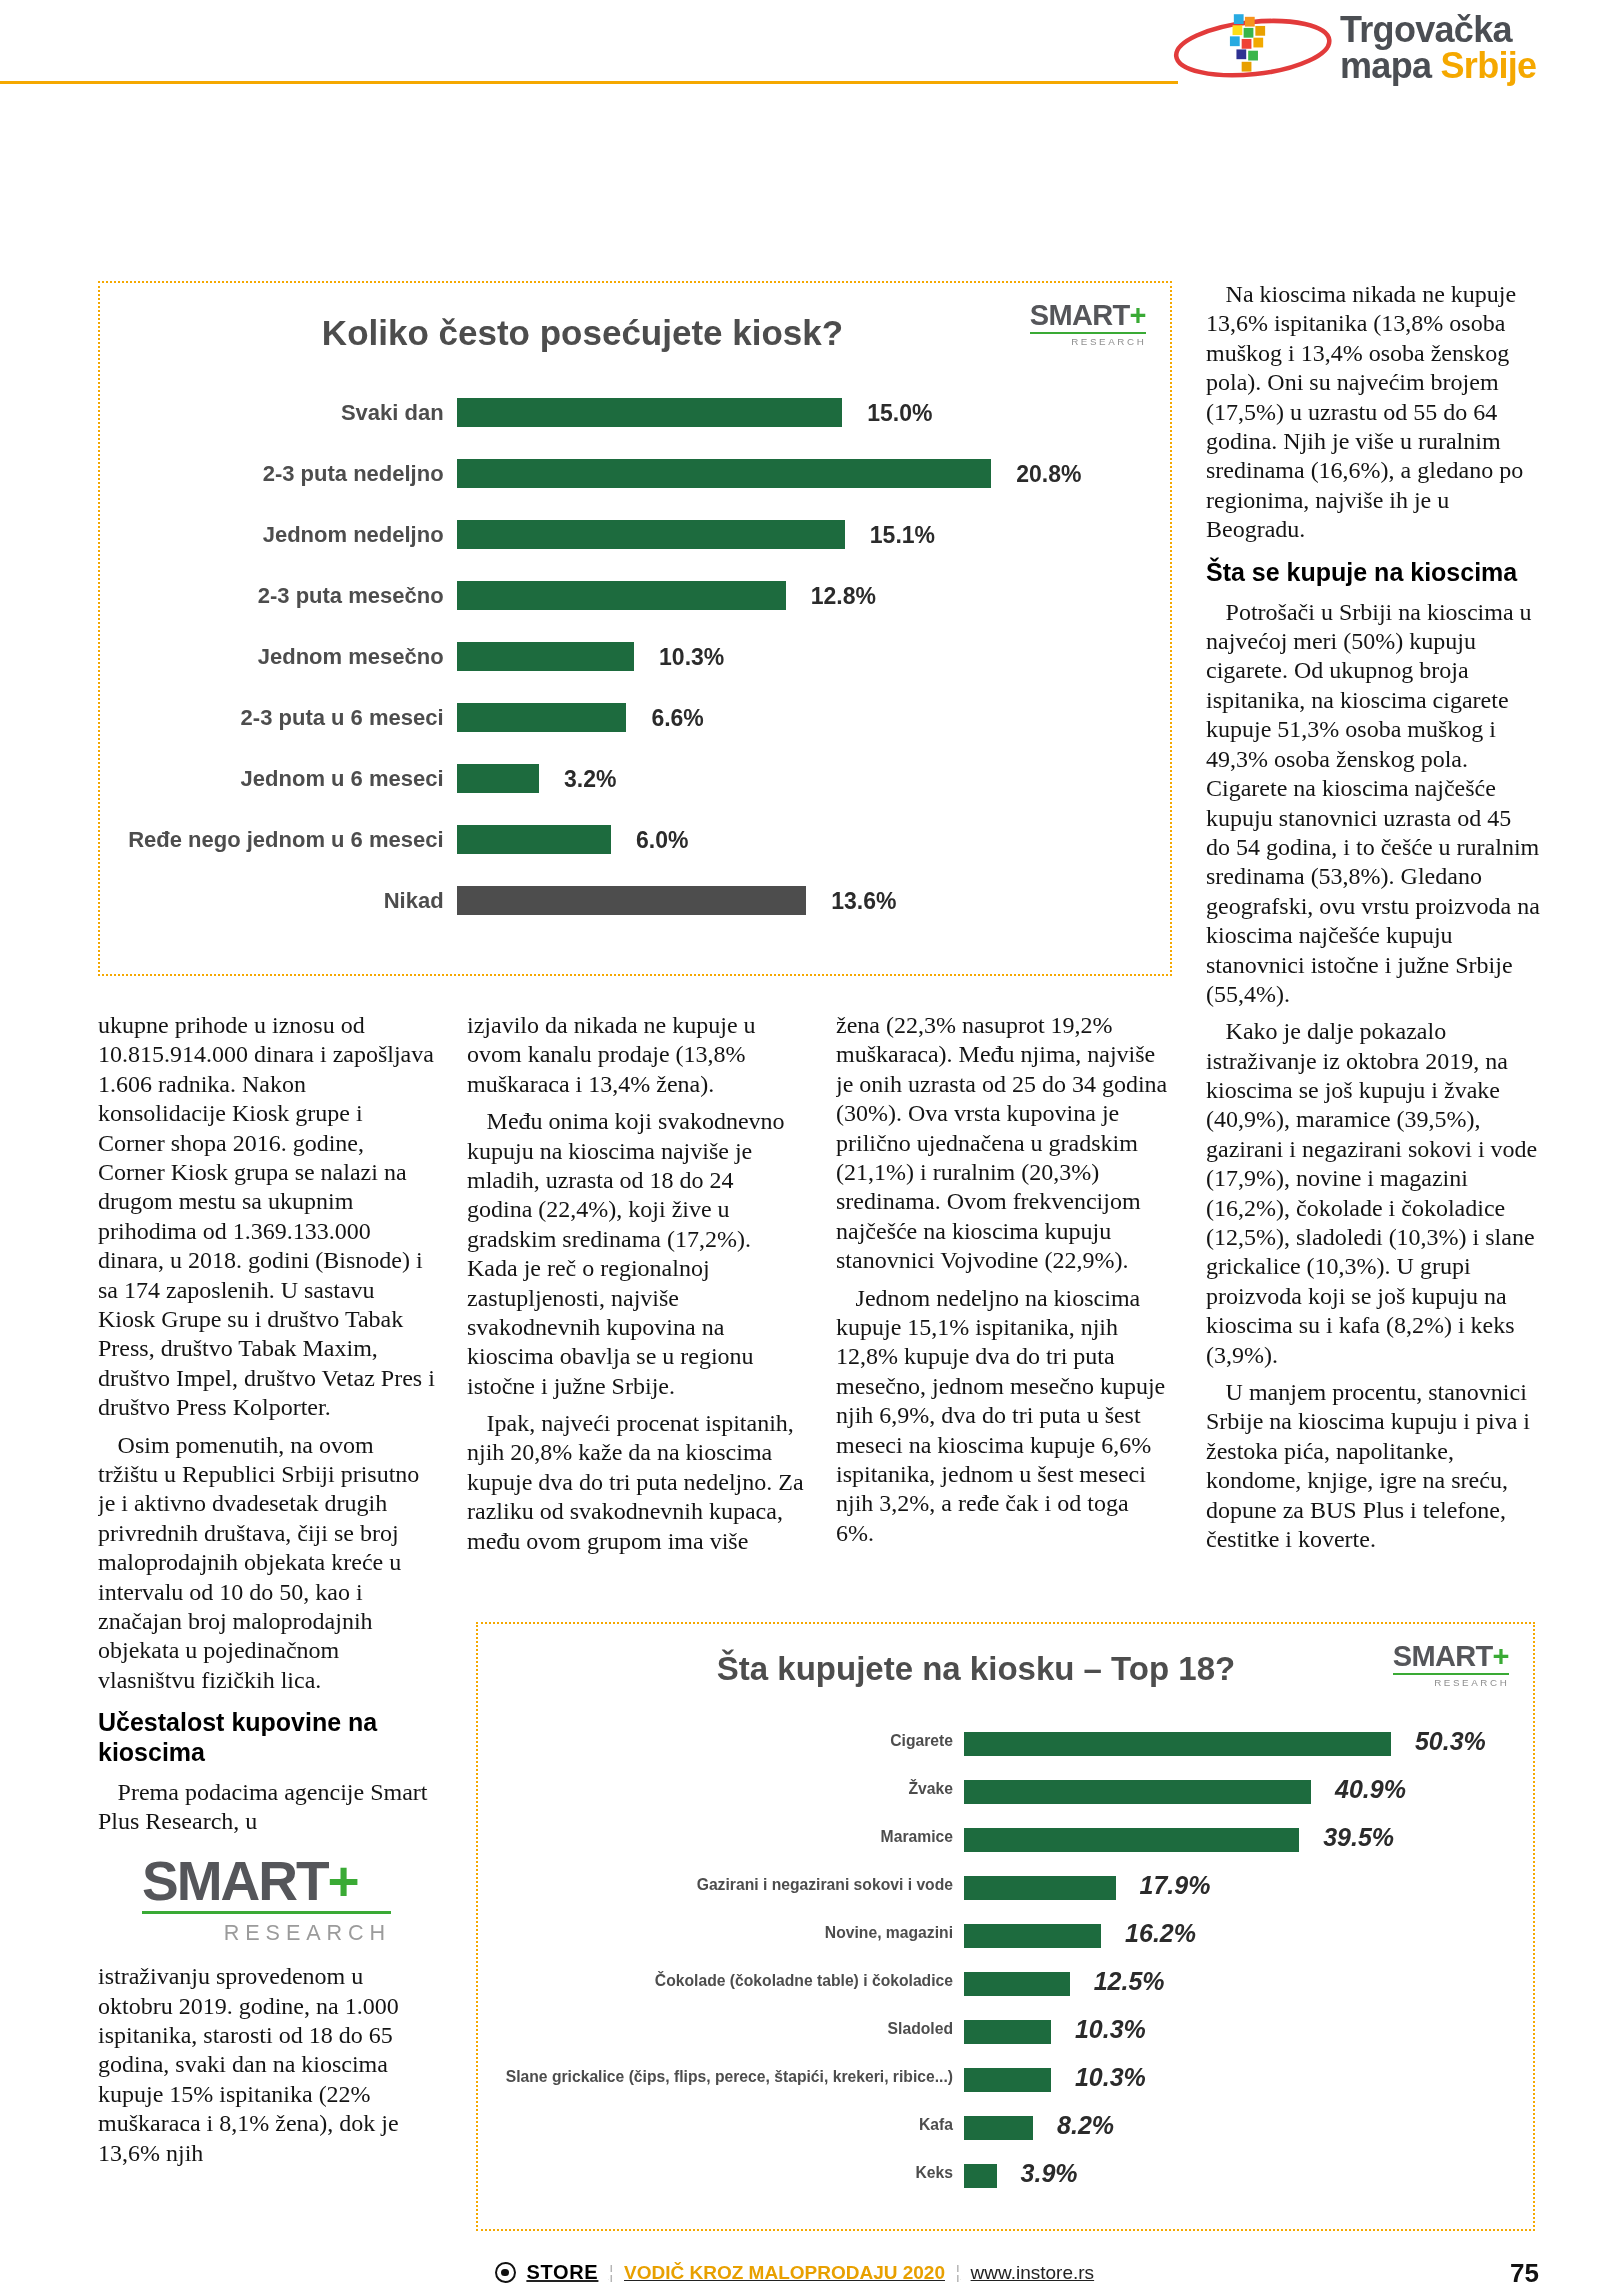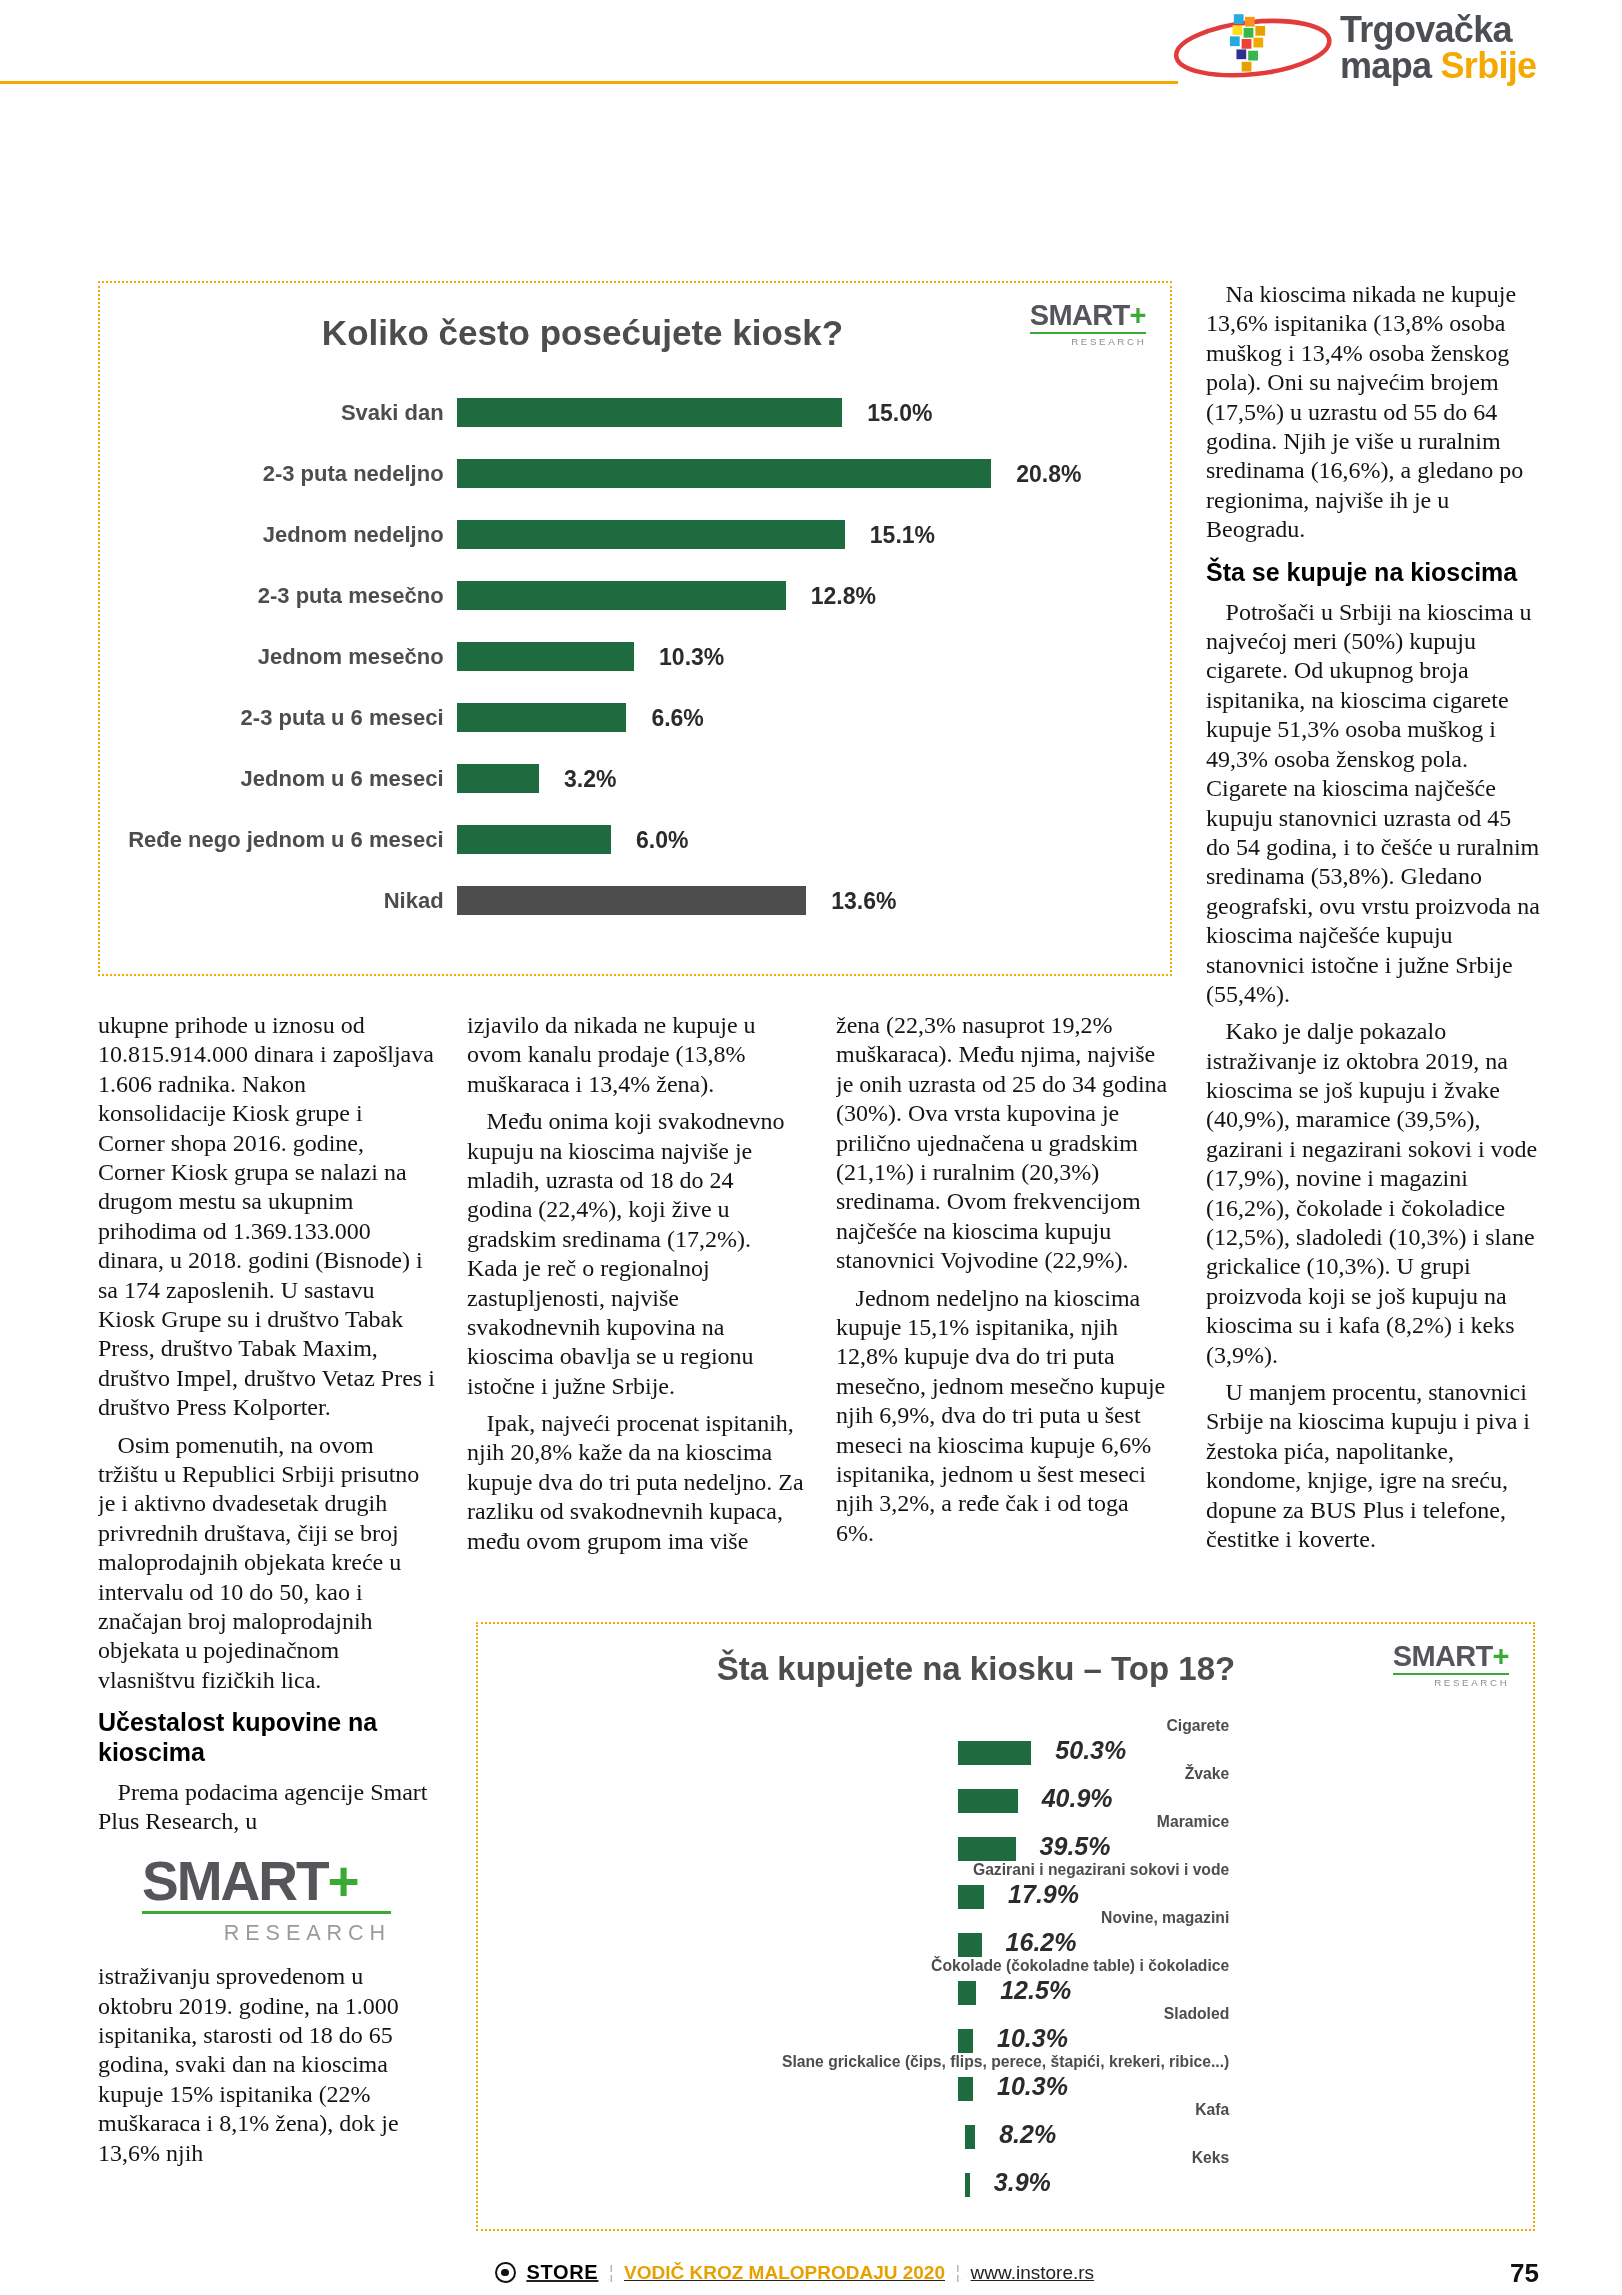--- a/index.html
+++ b/index.html
@@ -21,21 +21,21 @@
   .smart-logo{position:absolute;top:15.7px;right:23.6px;text-align:right;font-family:"Liberation Sans",sans-serif;}
   .sl-name{font-weight:bold;font-size:29px;color:#55565a;letter-spacing:-0.7px;}
   .sl-plus{font-weight:bold;font-size:29px;color:#3aaa35;}
   .sl-sub{margin-top:0.7px;font-size:9.8px;letter-spacing:2.6px;color:#8f8f8f;border-top:2px solid #3aaa35;padding-top:1.3px;}
   .chart-title{text-align:center;font-family:"Liberation Sans",sans-serif;font-weight:bold;color:#4d4d4d;}
   .chart1 .chart-title{font-size:35px;margin:14.4px 105px 0 0;}
   .chart2 .chart-title{font-size:33px;margin:13px 59px 0 0;}
   .bars{margin-top:29px;}
   .bar-row{display:flex;align-items:center;}
   .chart1 .bar-row{height:61px;}
-  .chart2 .bar-row{height:48px;flex-direction:column;}
+  .chart2 .bar-row{height:48px;}
   .bar-label{text-align:right;font-family:"Liberation Sans",sans-serif;font-weight:bold;color:#4d4d4d;flex-shrink:0;}
   .chart1 .bar-label{width:324px;font-size:22px;padding-right:13px;}
   .chart2 .bar-label{width:458px;font-size:15.7px;padding-right:10.5px;white-space:nowrap;}
   .bar-track{flex:1;display:flex;align-items:flex-end;min-width:0;gap:16px;}
   .bar{flex-shrink:0;}
   .chart1 .bar{height:29px;}
   .chart2 .bar{height:23.6px;}
   .bar-value{font-family:"Liberation Sans",sans-serif;font-weight:bold;color:#2b2b2b;white-space:nowrap;flex-shrink:0;}
   .chart1 .bar-value{font-size:23px;margin-left:9.2px;}
   .chart2 .bar-value{font-size:25px;margin-left:7.9px;font-style:italic;}

